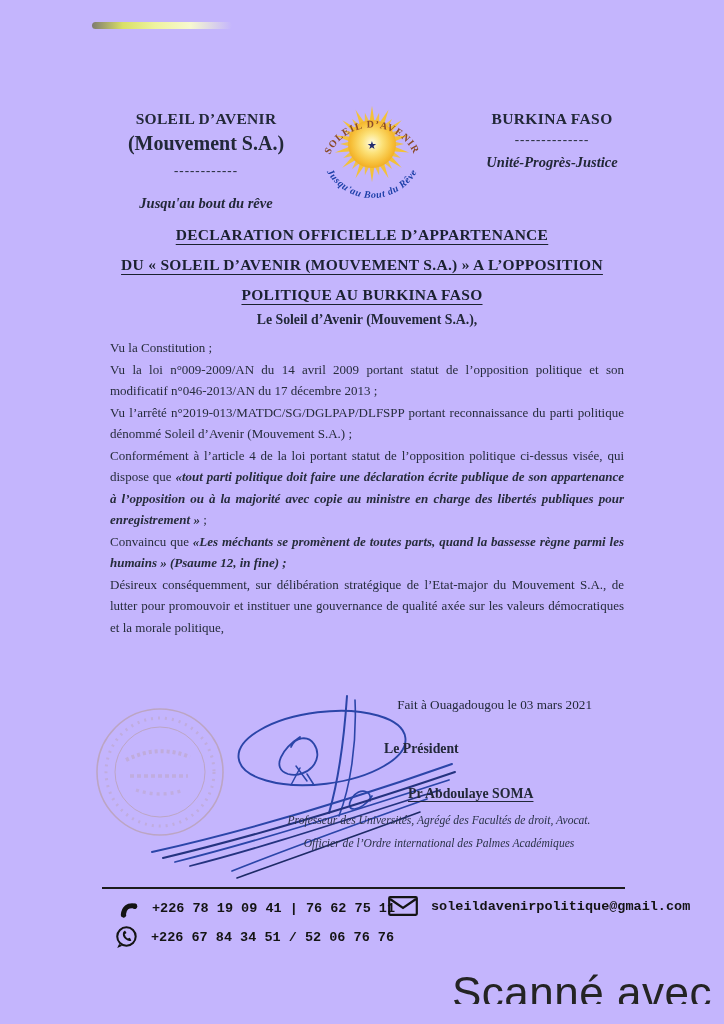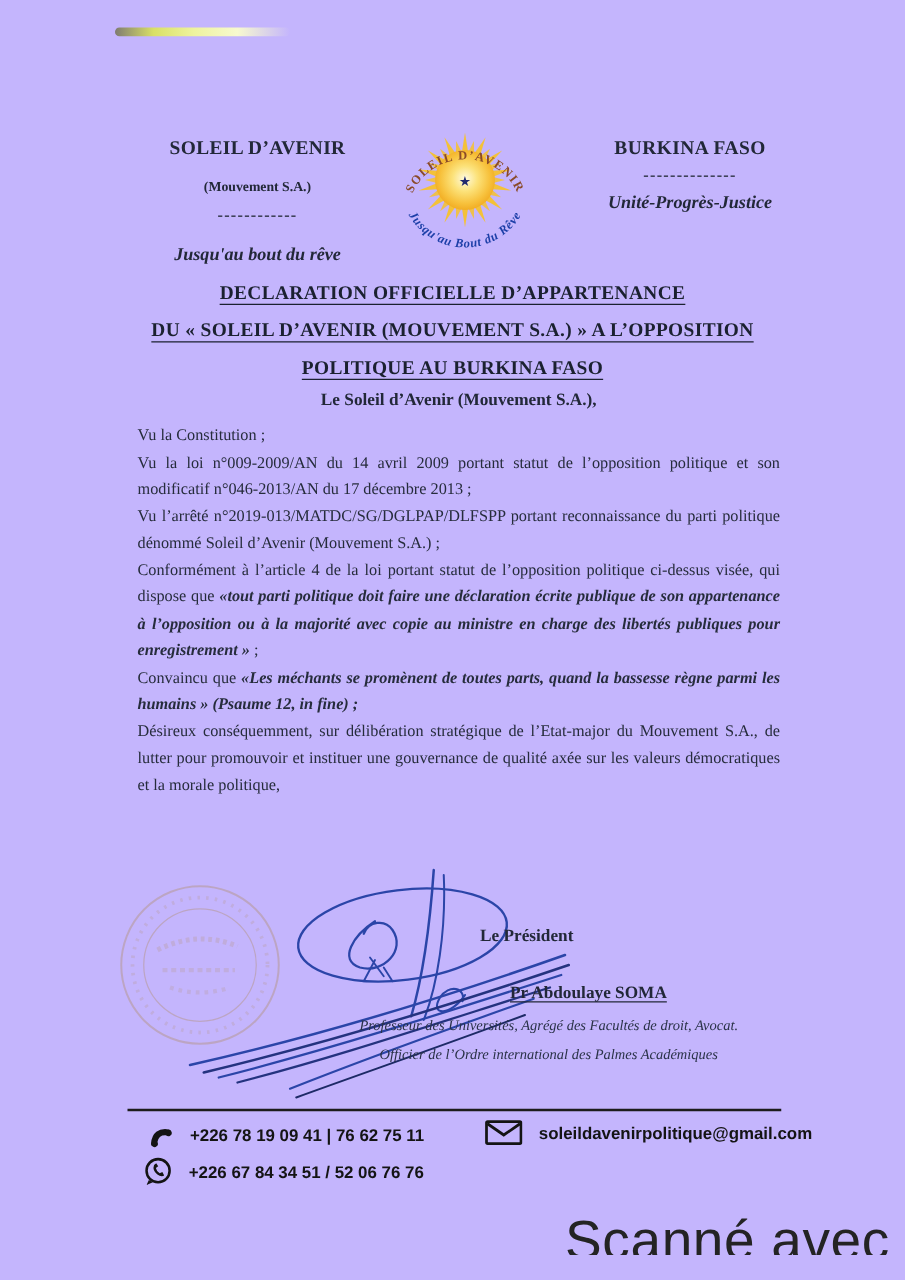--- a/index.html
+++ b/index.html
@@ -9,21 +9,21 @@
     background:#c4b5fd; overflow:hidden; color:#222838;
   }
   
   .streak{
     position:absolute; left:92px; top:22px; width:140px; height:7px; border-radius:4px;
     background:linear-gradient(to right, rgba(104,104,66,0.75) 0%, #d9e066 22%, #eef39e 45%, #f7f9cf 70%, rgba(250,252,220,0) 100%);
   }
   
   .hdr-left{position:absolute; left:108px; top:110px; width:196px; text-align:center;}
   .hdr-left .l1{font-weight:bold; font-size:15.5px; letter-spacing:.3px;}
-  .hdr-left .l2{font-weight:bold; font-size:11px; margin-top:16px;}
+  .hdr-left .l2{font-weight:bold; font-size:20px; margin-top:4px;}
   .hdash{font-weight:bold; font-size:13px; letter-spacing:1px; margin-top:8px; color:#2a3040;}
   .hdr-left .slogan{font-weight:bold; font-style:italic; font-size:14.5px; margin-top:16px;}
   .hdr-right{position:absolute; left:462px; top:110px; width:180px; text-align:center;}
   .hdr-right .l1{font-weight:bold; font-size:15.5px; letter-spacing:.4px;}
   .hdr-right .motto{font-weight:bold; font-style:italic; font-size:14.5px; margin-top:6px;}
   .hdr-right .hdash{margin-top:4px;}
   .logo{position:absolute; left:308px; top:82px;}
   
   .title{position:absolute; left:62px; top:220px; width:600px; text-align:center;
          font-weight:bold; font-size:15.5px; line-height:30px; letter-spacing:.3px; color:#1b2130;}
@@ -39,21 +39,21 @@
   .date-line{position:absolute; left:0; top:697px; width:592px; text-align:right; font-size:13.2px;}
   .sig-role{position:absolute; left:384px; top:741px; font-weight:bold; font-size:13.8px;}
   .sig-name{position:absolute; left:408px; top:786px; font-weight:bold; font-size:13.8px;
             text-decoration:underline; text-decoration-thickness:1.3px; text-underline-offset:3px;}
   .sig-titles{position:absolute; left:264px; top:809px; width:350px; text-align:center;
               font-style:italic; font-size:11.6px; line-height:23px; color:#2a3248;}
   .sig-overlay{position:absolute; left:0; top:0; pointer-events:none;}
   
   .f-divider{position:absolute; left:102px; top:887px; width:523px; height:2.3px; background:#1c1c1c;}
   .f-row{position:absolute; display:flex; align-items:center; gap:13px;
-         font-family:Liberation Sans, sans-serif; font-weight:600; font-size:13.5px; color:#141414;}
+         font-family:Liberation Mono, monospace; font-weight:600; font-size:13.5px; color:#141414;}
   .f-phone{left:116px; top:897px;}
   .f-mail{left:388px; top:896px;}
   .f-wa{left:114px; top:925px;}
   
   .wm-clip{position:absolute; left:452px; top:966px; width:272px; height:38px; overflow:hidden;}
   .wm-text{font-family:"Liberation Sans", sans-serif; font-size:44px; font-weight:500;
            color:#242424; letter-spacing:.5px; margin:0; line-height:1; padding-top:5px; white-space:nowrap;}
 </style>
 </head>
 <body>
@@ -137,20 +137,21 @@
     <div>
         <p class="para"><span class="seg-n">Vu la Constitution ;</span></p>
         <p class="para"><span class="seg-n">Vu la loi n°009-2009/AN du 14 avril 2009 portant statut de l’opposition politique et son modificatif n°046-2013/AN du 17 décembre 2013 ;</span></p>
         <p class="para"><span class="seg-n">Vu l’arrêté n°2019-013/MATDC/SG/DGLPAP/DLFSPP portant reconnaissance du parti politique dénommé Soleil d’Avenir (Mouvement S.A.) ;</span></p>
         <p class="para"><span class="seg-n">Conformément à l’article 4 de la loi portant statut de l’opposition politique ci-dessus visée,  qui dispose que </span><span class="seg-bi">«tout parti politique doit faire une déclaration écrite publique de son appartenance à l’opposition ou à la majorité avec copie au ministre en charge des libertés publiques pour enregistrement »</span><span class="seg-n"> ;</span></p>
         <p class="para"><span class="seg-n">Convaincu que </span><span class="seg-bi">«Les méchants se promènent de toutes parts, quand la bassesse règne parmi les humains » (Psaume 12, in fine) ;</span></p>
         <p class="para"><span class="seg-n">Désireux conséquemment, sur délibération stratégique de l’Etat-major du Mouvement S.A., de lutter pour promouvoir et instituer une gouvernance de qualité axée sur les valeurs démocratiques et la morale politique,</span></p>
       </div>
   </div>
 
+  <div class="date-line">Fait à Ouagadougou le 03 mars 2021</div>
 
   <svg class="sig-overlay" width="724" height="1024" viewBox="0 0 724 1024">
 
     <g fill="none" stroke="#b08d66" opacity="0.38">
       <circle cx="160" cy="772" r="63" stroke-width="1.6"></circle>
       <circle cx="160" cy="772" r="45" stroke-width="1"></circle>
       <circle cx="160" cy="772" r="54" stroke-width="3" stroke-dasharray="2 5" opacity="0.55"></circle>
       <path d="M126,760 q32,-16 64,-3" stroke-width="4" stroke-dasharray="3 3" opacity="0.6"></path>
       <path d="M130,776 h58" stroke-width="3.4" stroke-dasharray="4 3" opacity="0.55"></path>
       <path d="M136,790 q24,8 48,0" stroke-width="3.4" stroke-dasharray="3 4" opacity="0.5"></path>

